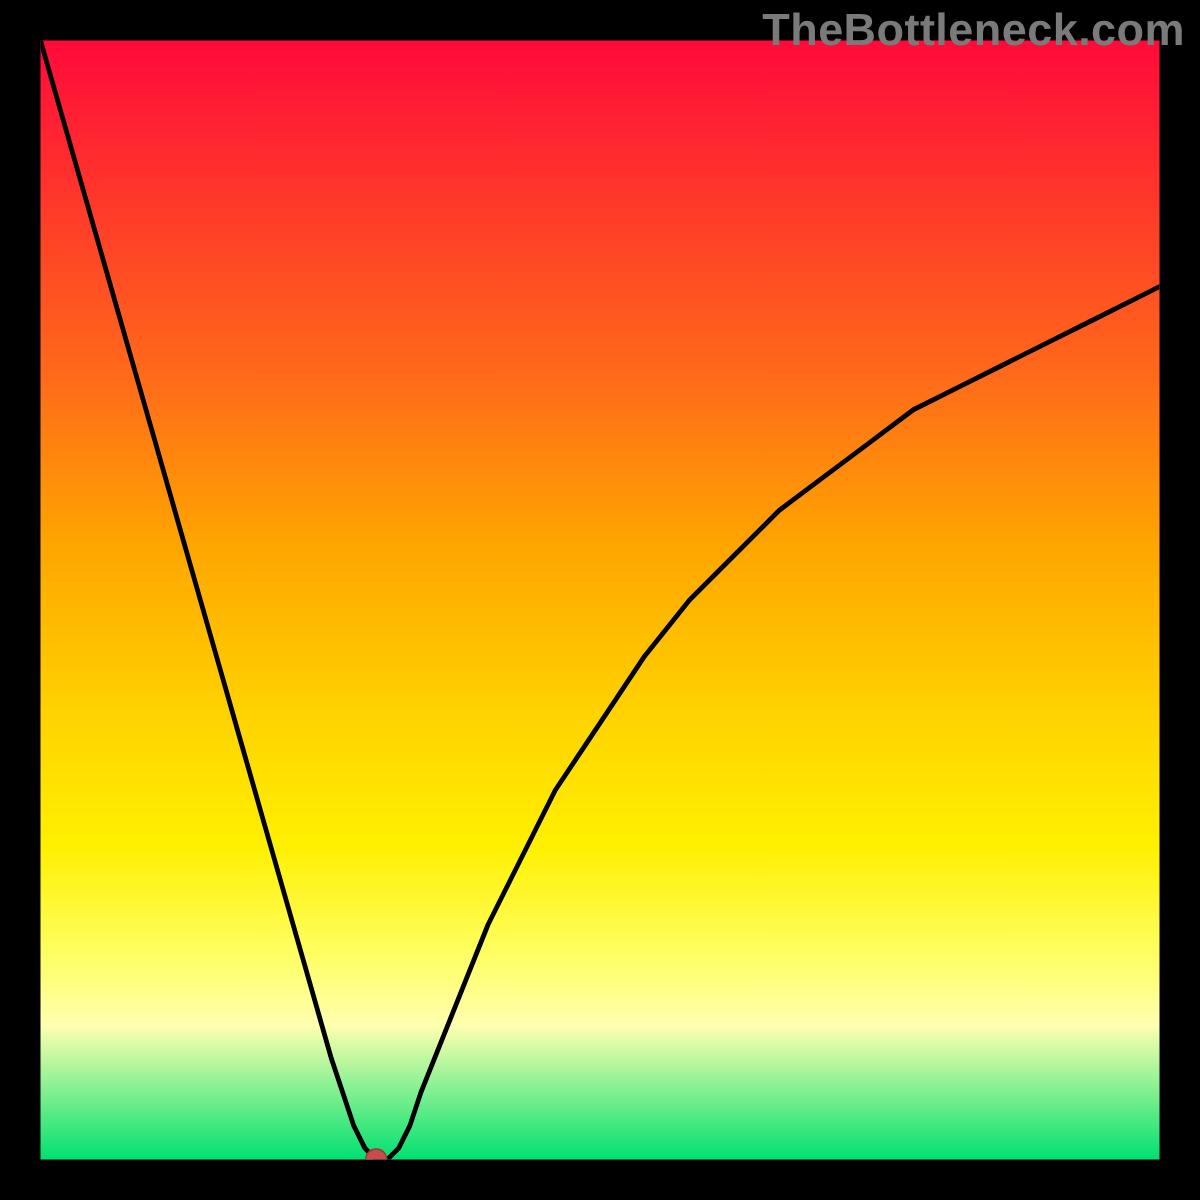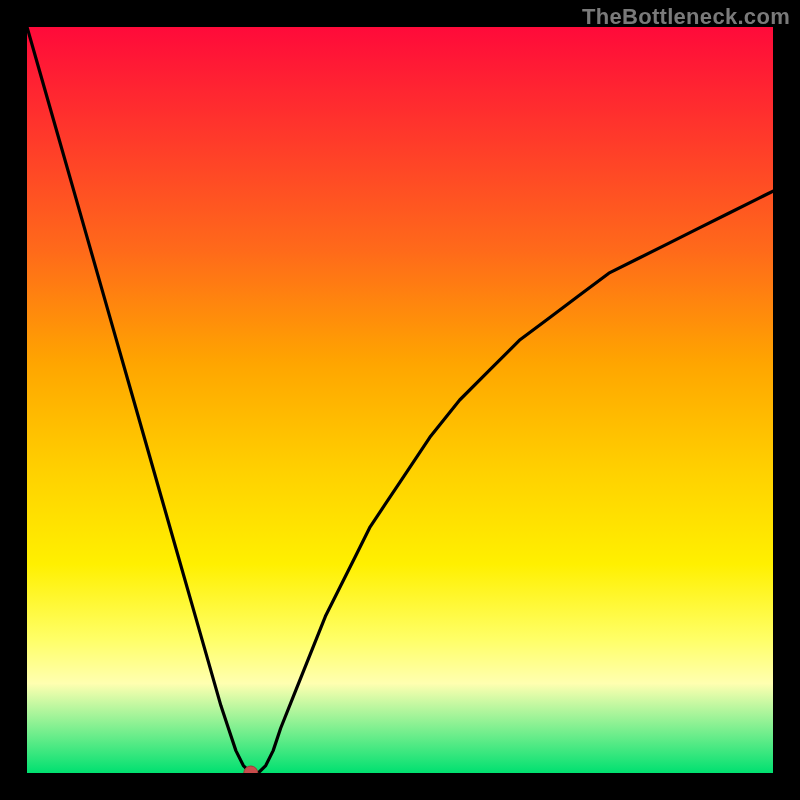--- a/index.html
+++ b/index.html
@@ -25,21 +25,21 @@
       #fff000 72%,
       #ffff66 82%,
       #ffffb0 88%,
       #00e070 100%);
   }
   .watermark {
     position: absolute;
     top: 4px;
     right: 10px;
     font-family: Arial, Helvetica, sans-serif;
-    font-size: 22px;
+    font-size: 30px;
     font-weight: bold;
     color: #7a7a7a;
     letter-spacing: 0.3px;
     user-select: none;
   }
   svg.overlay {
     position: absolute;
     left: 27px;
     top: 27px;
     width: 746px;

